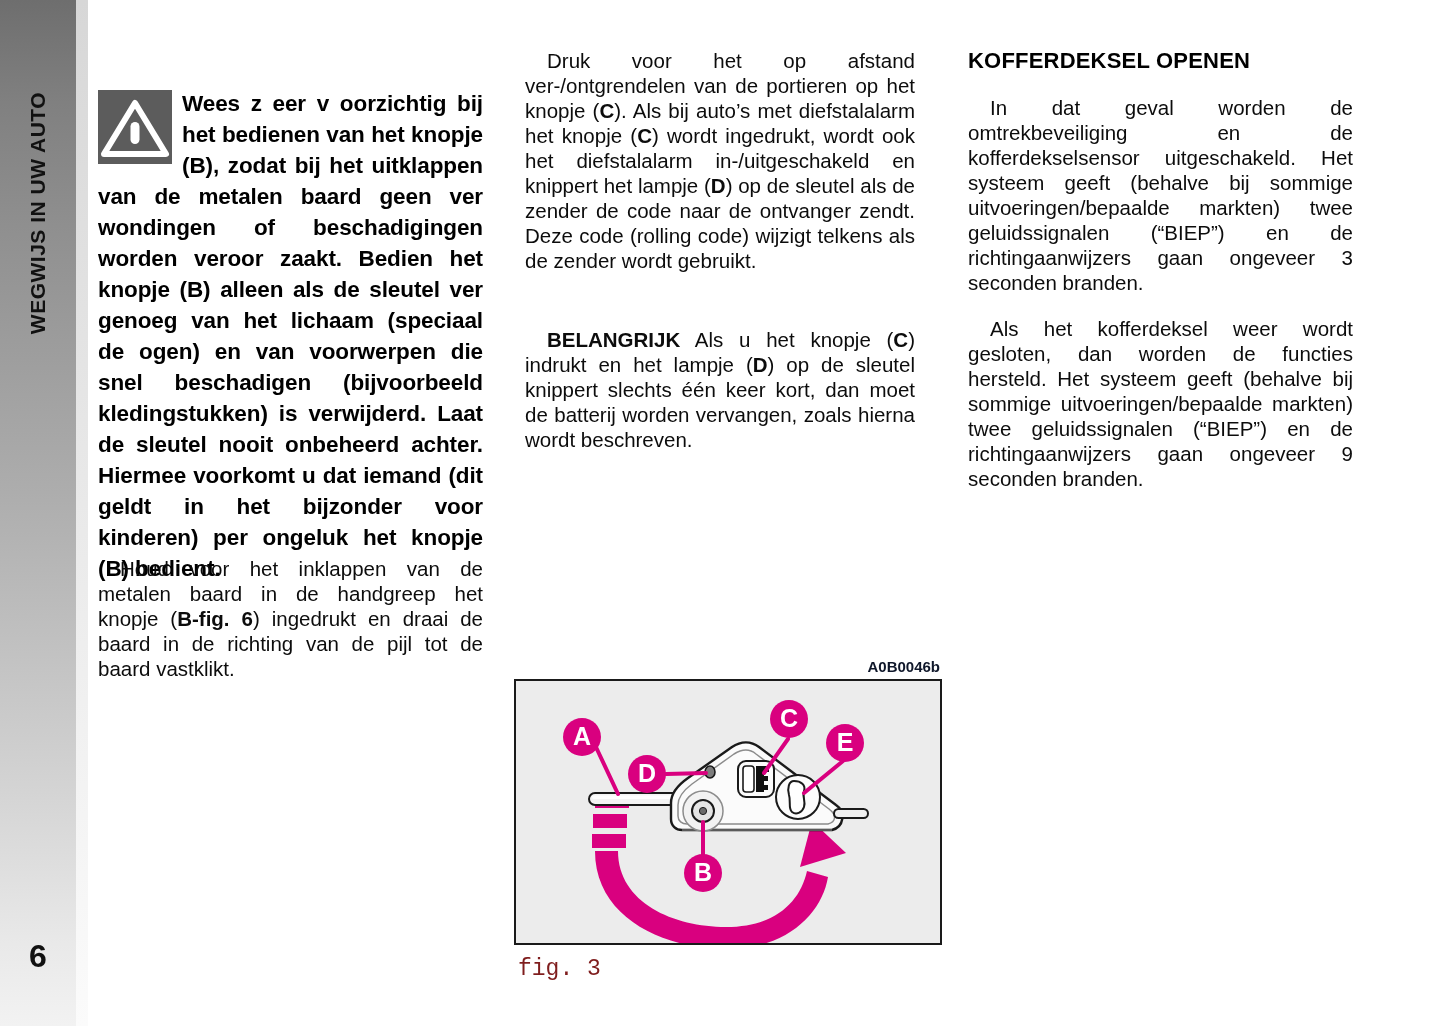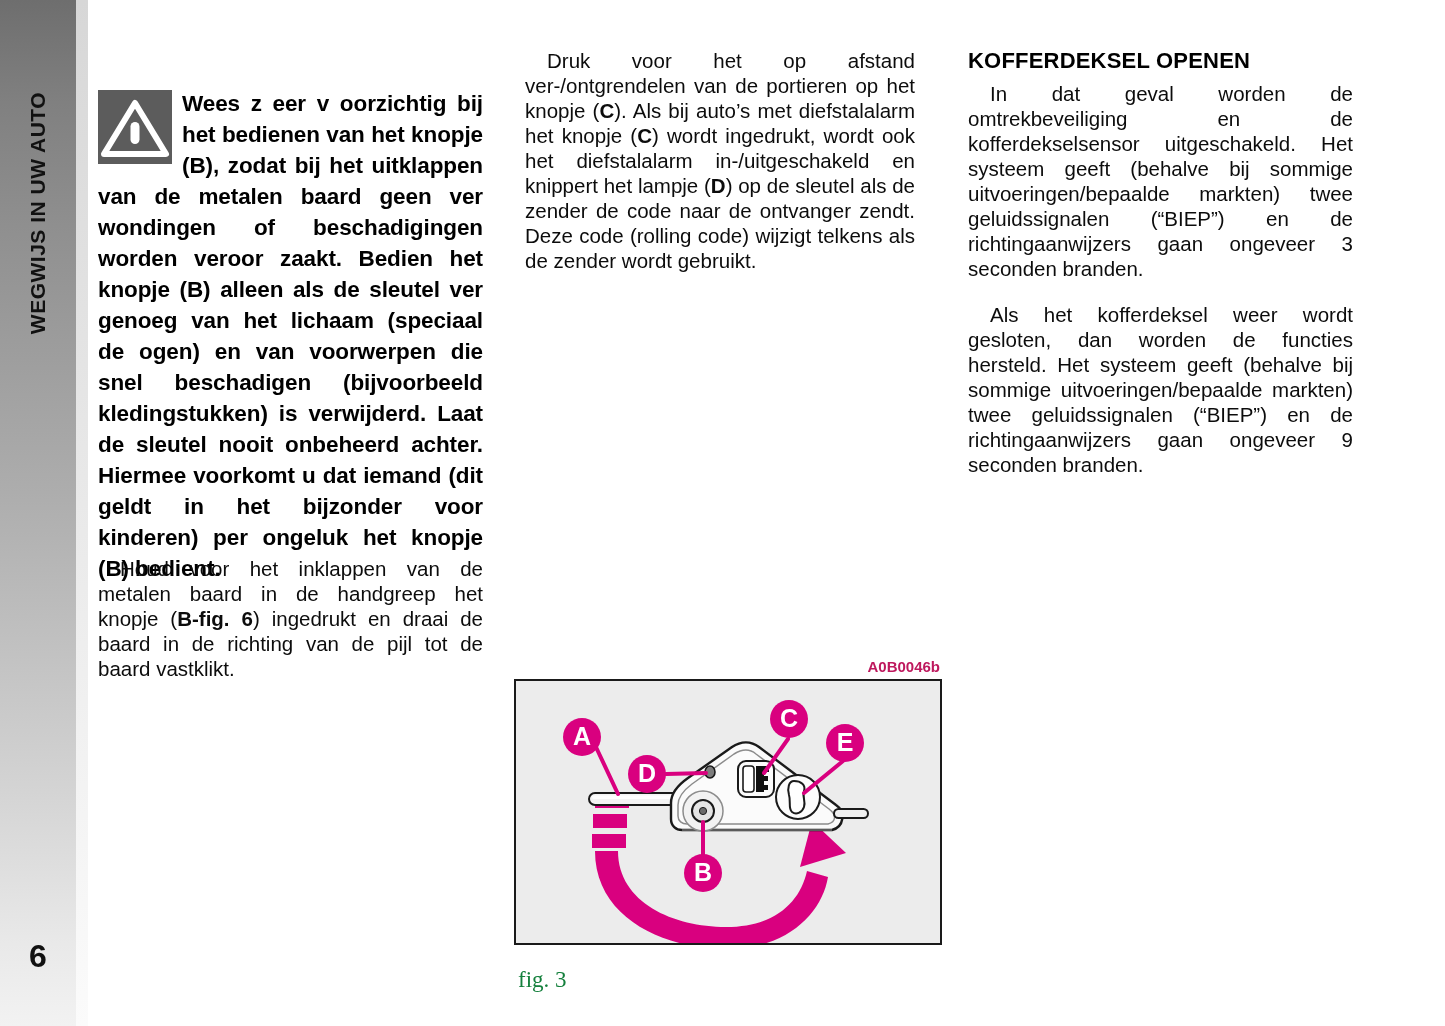--- a/index.html
+++ b/index.html
@@ -131,54 +131,54 @@
     width: 385px;
   }
 
   
   h2.section-heading {
     font-family: "Liberation Sans", sans-serif;
     font-weight: bold;
     font-size: 22px;
     letter-spacing: 0.2px;
     color: #000000;
-    margin-bottom: 7px;
+    margin-bottom: 21px;
     text-transform: uppercase;
   }
 
   
   #figure-wrap {
     position: absolute;
     left: 514px;
     top: 658px;
     width: 428px;
   }
   #figure-code {
     font-family: "Liberation Sans", sans-serif;
     font-weight: bold;
     font-size: 15px;
-    color: #be185d;
+    color: #0f172a;
     text-align: right;
     padding-right: 2px;
     margin-bottom: 4px;
   }
   #figure-box {
     position: relative;
     width: 428px;
     height: 266px;
     background: #ececec;
     border: 2px solid #1a1a1a;
     overflow: hidden;
   }
   #figure-box svg { display: block; }
   #figure-caption {
-    font-family: Liberation Serif, serif;
+    font-family: Liberation Mono, monospace;
     font-size: 23px;
-    color: #15803d;
-    margin-top: 22px;
+    color: #7f1d1d;
+    margin-top: 11px;
     padding-left: 4px;
   }
 </style>
 </head>
 <body>
 
 <div id="page">
 
   <div id="sidebar">
     <div id="sidebar-title">WEGWIJS IN UW AUTO</div>
@@ -205,20 +205,23 @@
       <span>Houd voor het inklappen van de metalen baard in de handgreep het knopje (</span><b>B-fig. 6</b><span>) ingedrukt en draai de baard in de richting van de pijl tot de baard vastklikt.</span>
     </p>
   </div>
 
   <div id="col-mid" class="column">
 
     <p class="body indent">
       <span>Druk voor het op afstand ver-/ontgrendelen van de portieren op het knopje (</span><b>C</b><span>). Als bij auto’s met diefstalalarm het knopje (</span><b>C</b><span>) wordt ingedrukt, wordt ook het diefstalalarm in-/uitgeschakeld en knippert het lampje (</span><b>D</b><span>) op de sleutel als de zender de code naar de ontvanger zendt. Deze code (rolling code) wijzigt telkens als de zender wordt gebruikt.</span>
     </p>
 
+    <p class="body indent" style="margin-top:54px;">
+      <b>BELANGRIJK</b><span> Als u het knopje (</span><b>C</b><span>) indrukt en het lampje (</span><b>D</b><span>) op de sleutel knippert slechts één keer kort, dan moet de batterij worden vervangen, zoals hierna wordt beschreven.</span>
+    </p>
 
   </div>
 
   <div id="col-right" class="column">
 
     <h2 class="section-heading">KOFFERDEKSEL OPENEN</h2>
 
 
     <p class="body indent">In dat geval worden de omtrekbeveiliging en de kofferdekselsensor uitgeschakeld. Het systeem geeft (behalve bij sommige uitvoeringen/bepaalde markten) twee geluidssignalen (“BIEP”) en de richtingaanwijzers gaan ongeveer 3 seconden branden.</p>
 

